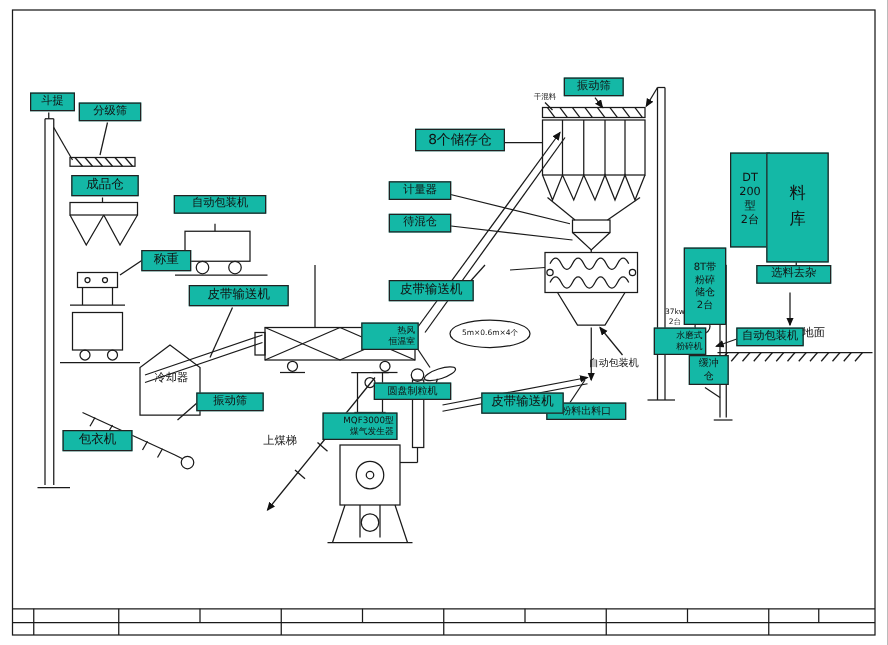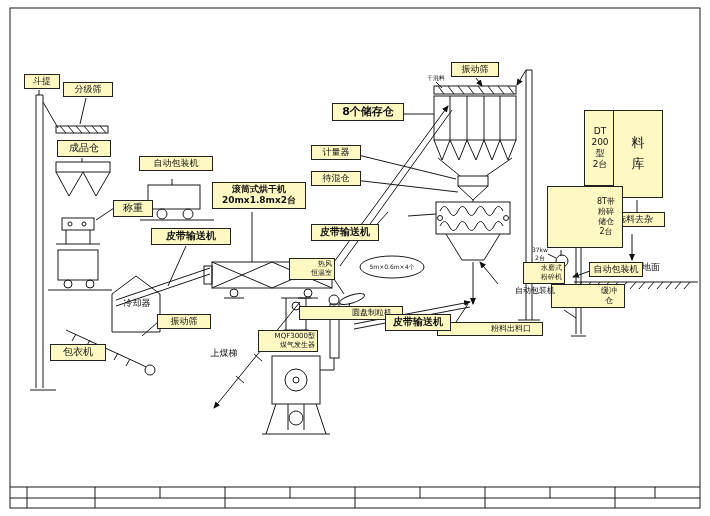--- a/index.html
+++ b/index.html
@@ -6,30 +6,30 @@
   #canvas{
     position:relative;width:710px;height:516px;background:#ffffff;
     font-family:"DejaVu Sans","Liberation Sans",sans-serif;color:#111;
     overflow:hidden;margin:0 auto;
   }
   #diagram-svg{position:absolute;left:0;top:0;z-index:1;}
   .lbl{
     position:absolute;z-index:2;text-align:center;line-height:1.25;
     white-space:pre-line;color:#111;
   }
-  .box{background:#fef9c3;border:1px solid #222;padding:1px 2px;}
+  .box{background:#14b8a6;border:1px solid #222;padding:1px 2px;}
   .s6{font-size:6px;}
   .s7{font-size:7px;text-align:right;}
-  .s8{font-size:8px;padding-left:44px;}
+  .s8{font-size:8px;}
   .s9{font-size:9px;}
   .s10{font-size:10px;}
   .s11{font-size:11px;}
   .s13{font-size:13px;line-height:1.6;}
-  .b{font-weight:bold;}
-  .vcenter{display:flex;align-items:center;justify-content:center;}
+  .b{font-weight:normal;}
+  .vcenter{display:flex;align-items:center;justify-content:center;margin-top:12px;}
 </style>
 </head>
 <body>
 
 <div id="canvas">
 
 <svg id="diagram-svg" width="710" height="516" viewBox="0 0 710 516">
   <defs>
     <marker id="arw" markerWidth="8" markerHeight="8" refX="6" refY="3" orient="auto" markerUnits="userSpaceOnUse">
       <path d="M0,0L7,3L0,6z" fill="#111"></path>
@@ -266,22 +266,20 @@
       <line x1="354" y1="329" x2="470" y2="307"></line>
     </g>
   </g>
 </svg>
 
 <div class="lbl box s9" style="left:24px;top:74px;width:30px">斗提</div>
 <div class="lbl box s9" style="left:63px;top:82px;width:44px">分级筛</div>
 <div class="lbl box s10" style="left:57px;top:140px;width:48px">成品仓</div>
 <div class="lbl box s9" style="left:139px;top:156px;width:68px">自动包装机</div>
 <div class="lbl box s10" style="left:113px;top:200px;width:34px">称重</div>
-<div class="lbl box s9 b" style="left:212px;top:182px;width:88px">滚筒式烘干机
-20mx1.8mx2台</div>
 <div class="lbl box s10 b" style="left:151px;top:228px;width:74px">皮带输送机</div>
 <div class="lbl s9" style="left:116px;top:298px;width:42px">冷却器</div>
 <div class="lbl box s9" style="left:157px;top:314px;width:48px">振动筛</div>
 <div class="lbl box s10" style="left:50px;top:344px;width:50px">包衣机</div>
 <div class="lbl s9" style="left:203px;top:348px;width:42px">上煤梯</div>
 <div class="lbl box s7" style="left:258px;top:330px;width:54px">MQF3000型
 煤气发生器</div>
 <div class="lbl box s7" style="left:289px;top:258px;width:40px">热风
 恒温室</div>
 <div class="lbl box s8" style="left:299px;top:306px;width:56px">圆盘制粒机</div>

